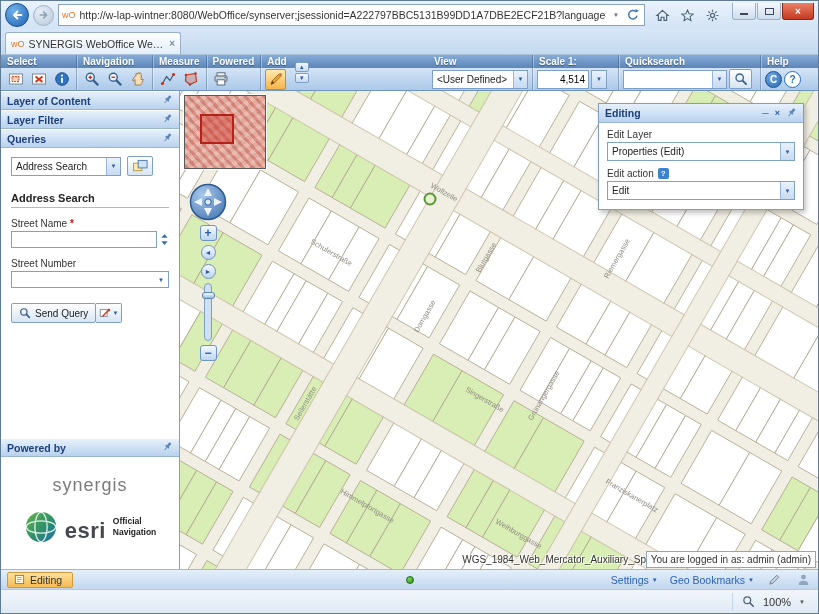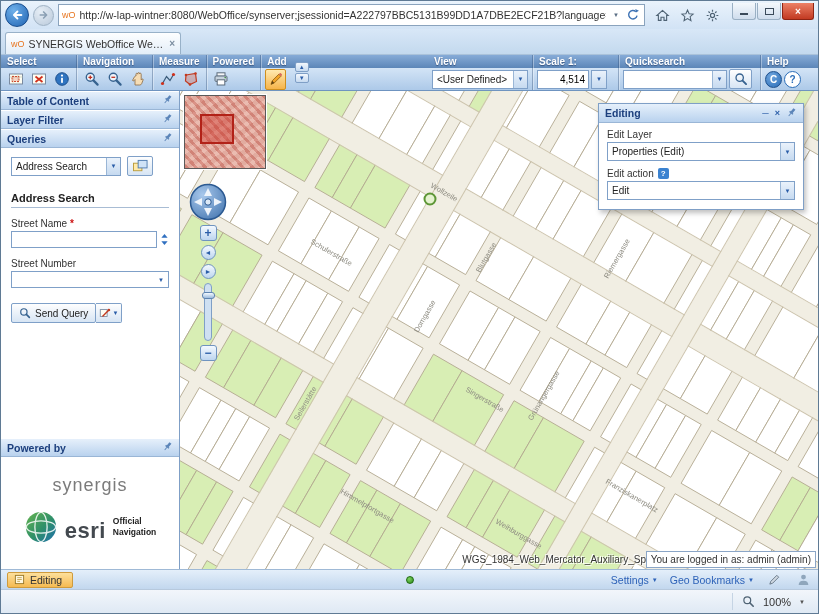--- a/index.html
+++ b/index.html
@@ -383,21 +383,21 @@
             <span>?</span>
           </div>
       </div>
     </div>
   </div>
 
   <div class="main">
 
     <div class="sidebar">
       <div class="panel-header">
-        <span>Table of Content</span>
+        <span>Layer of Content</span>
         <span class="pin">
           <svg viewBox="0 0 12 12" width="11" height="11">
               <g transform="rotate(40 6 6)" fill="#5b84b8">
                 <rect x="4.6" y="1" width="2.8" height="5"></rect>
                 <rect x="3.6" y="5.6" width="4.8" height="1.6"></rect>
                 <rect x="5.6" y="7.2" width="0.9" height="3.6"></rect>
               </g>
             </svg>
         </span>
       </div>

